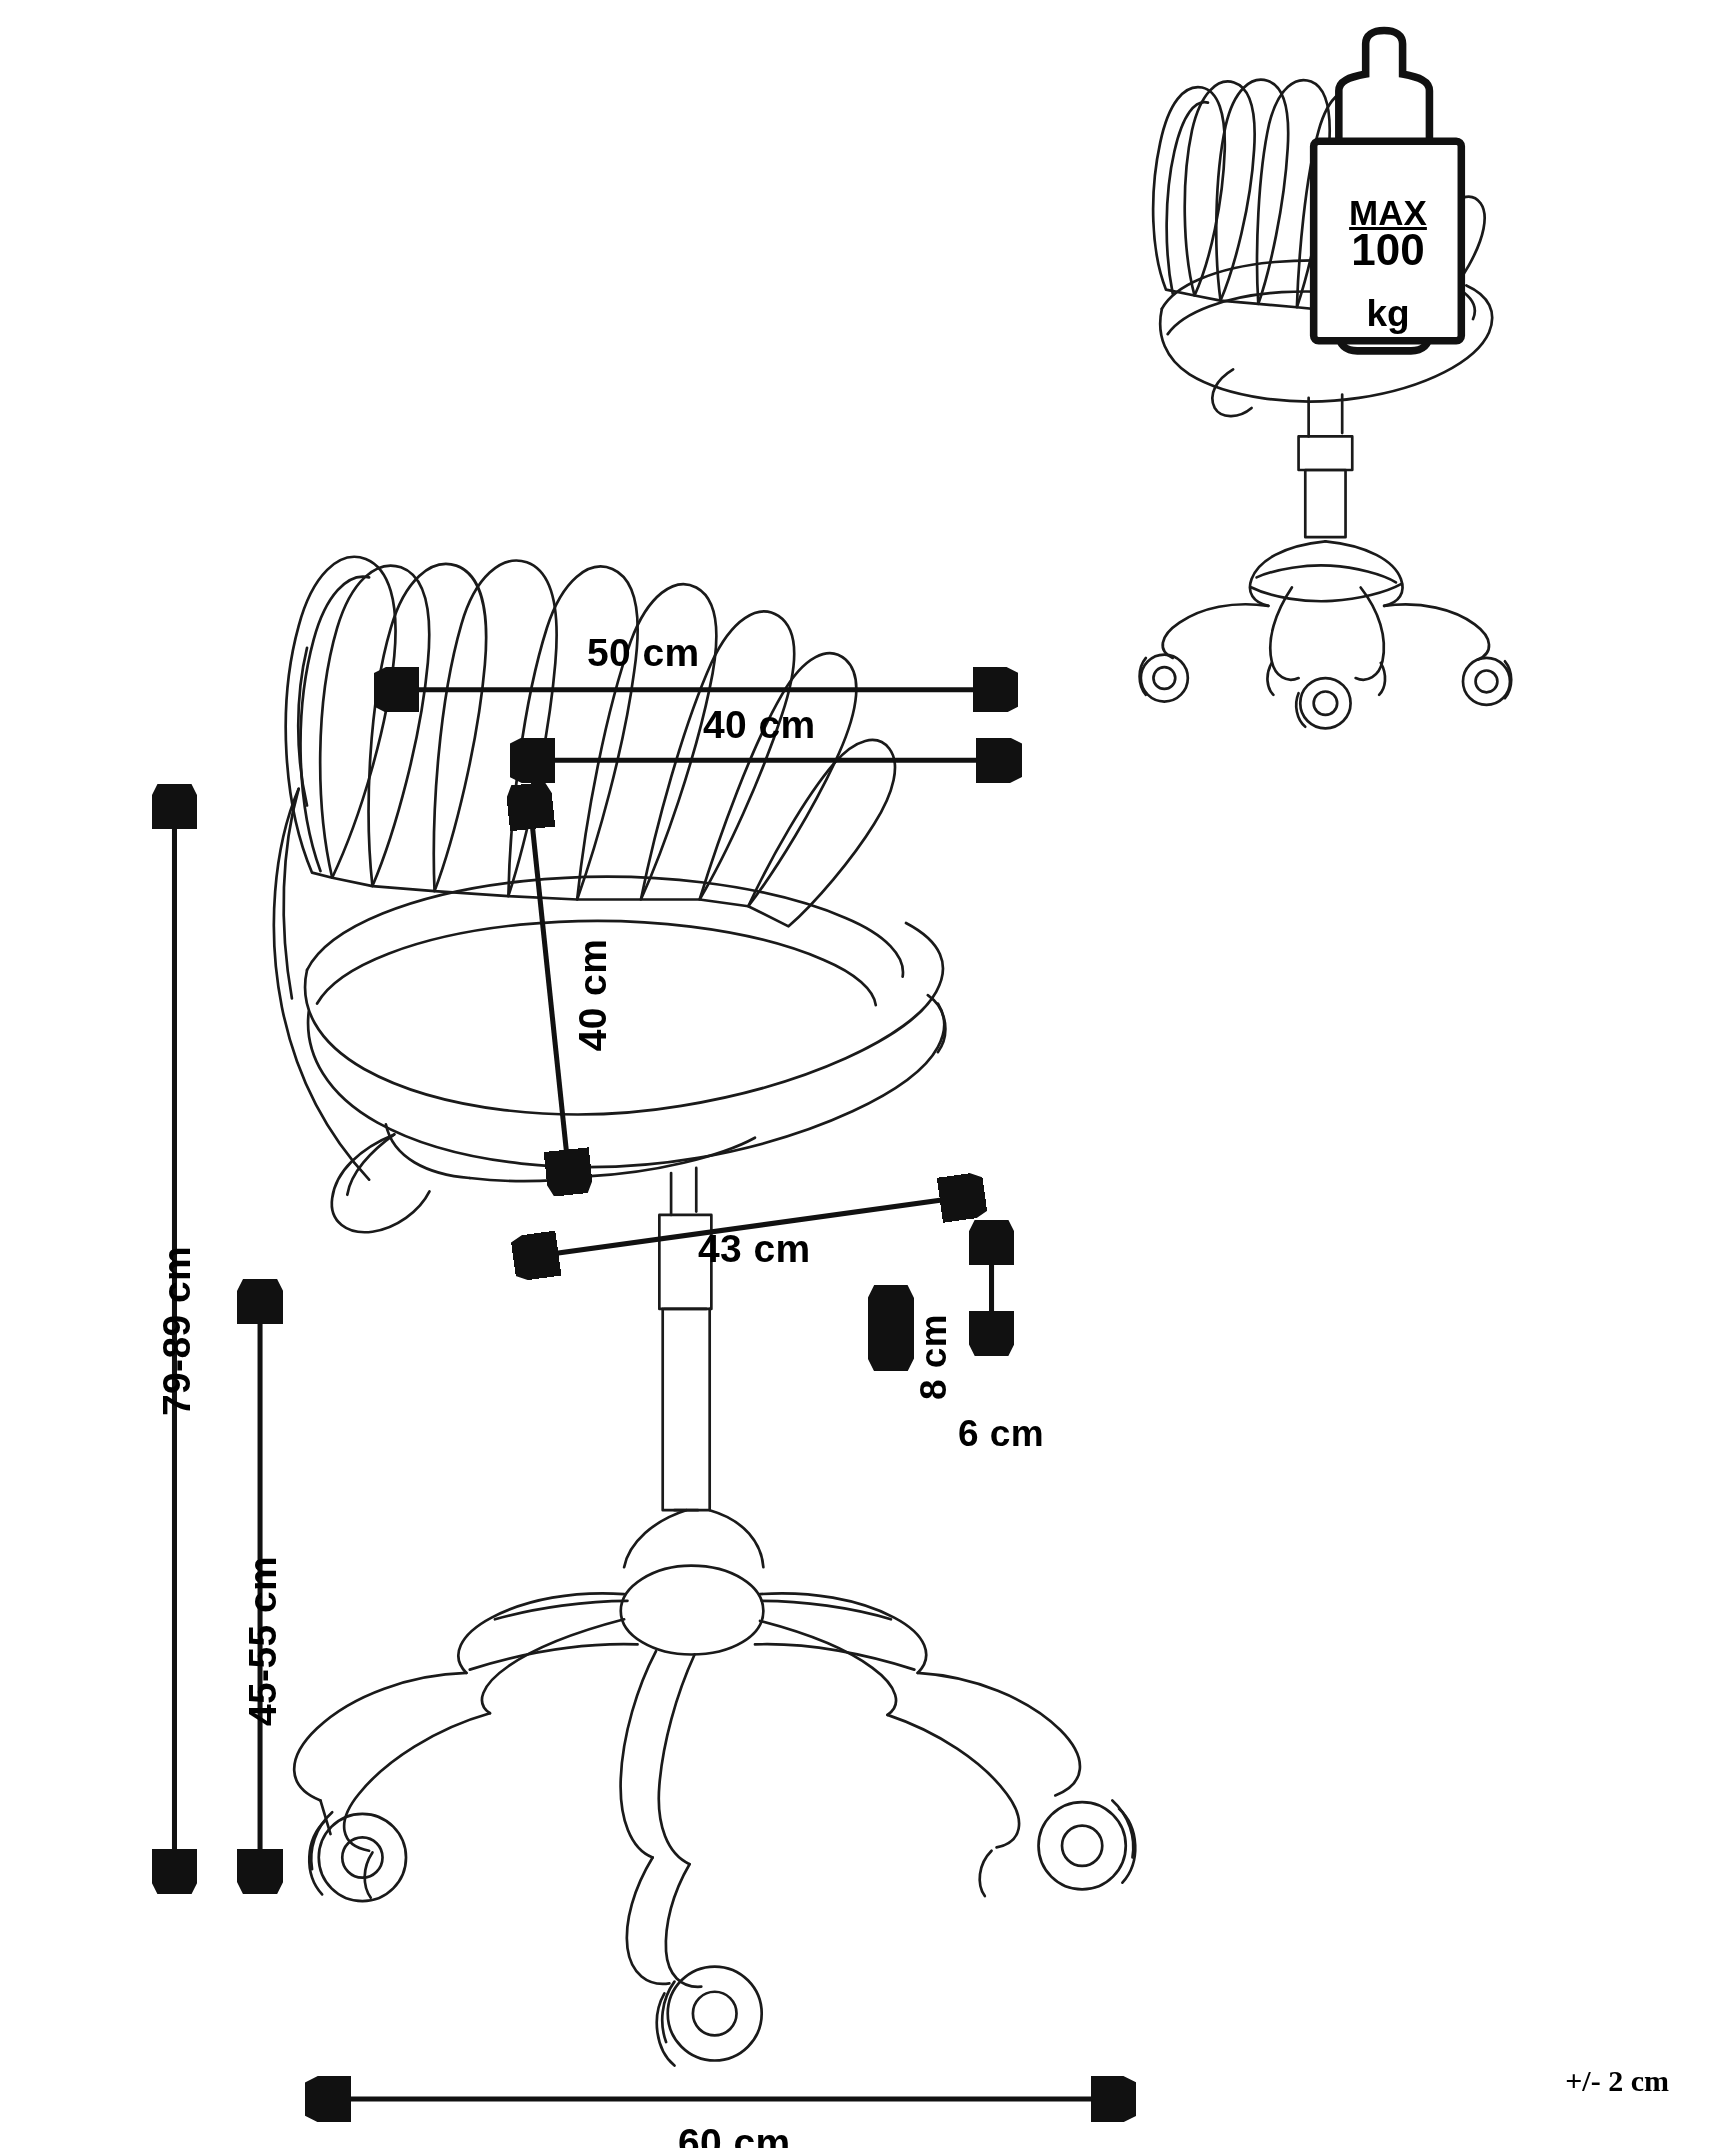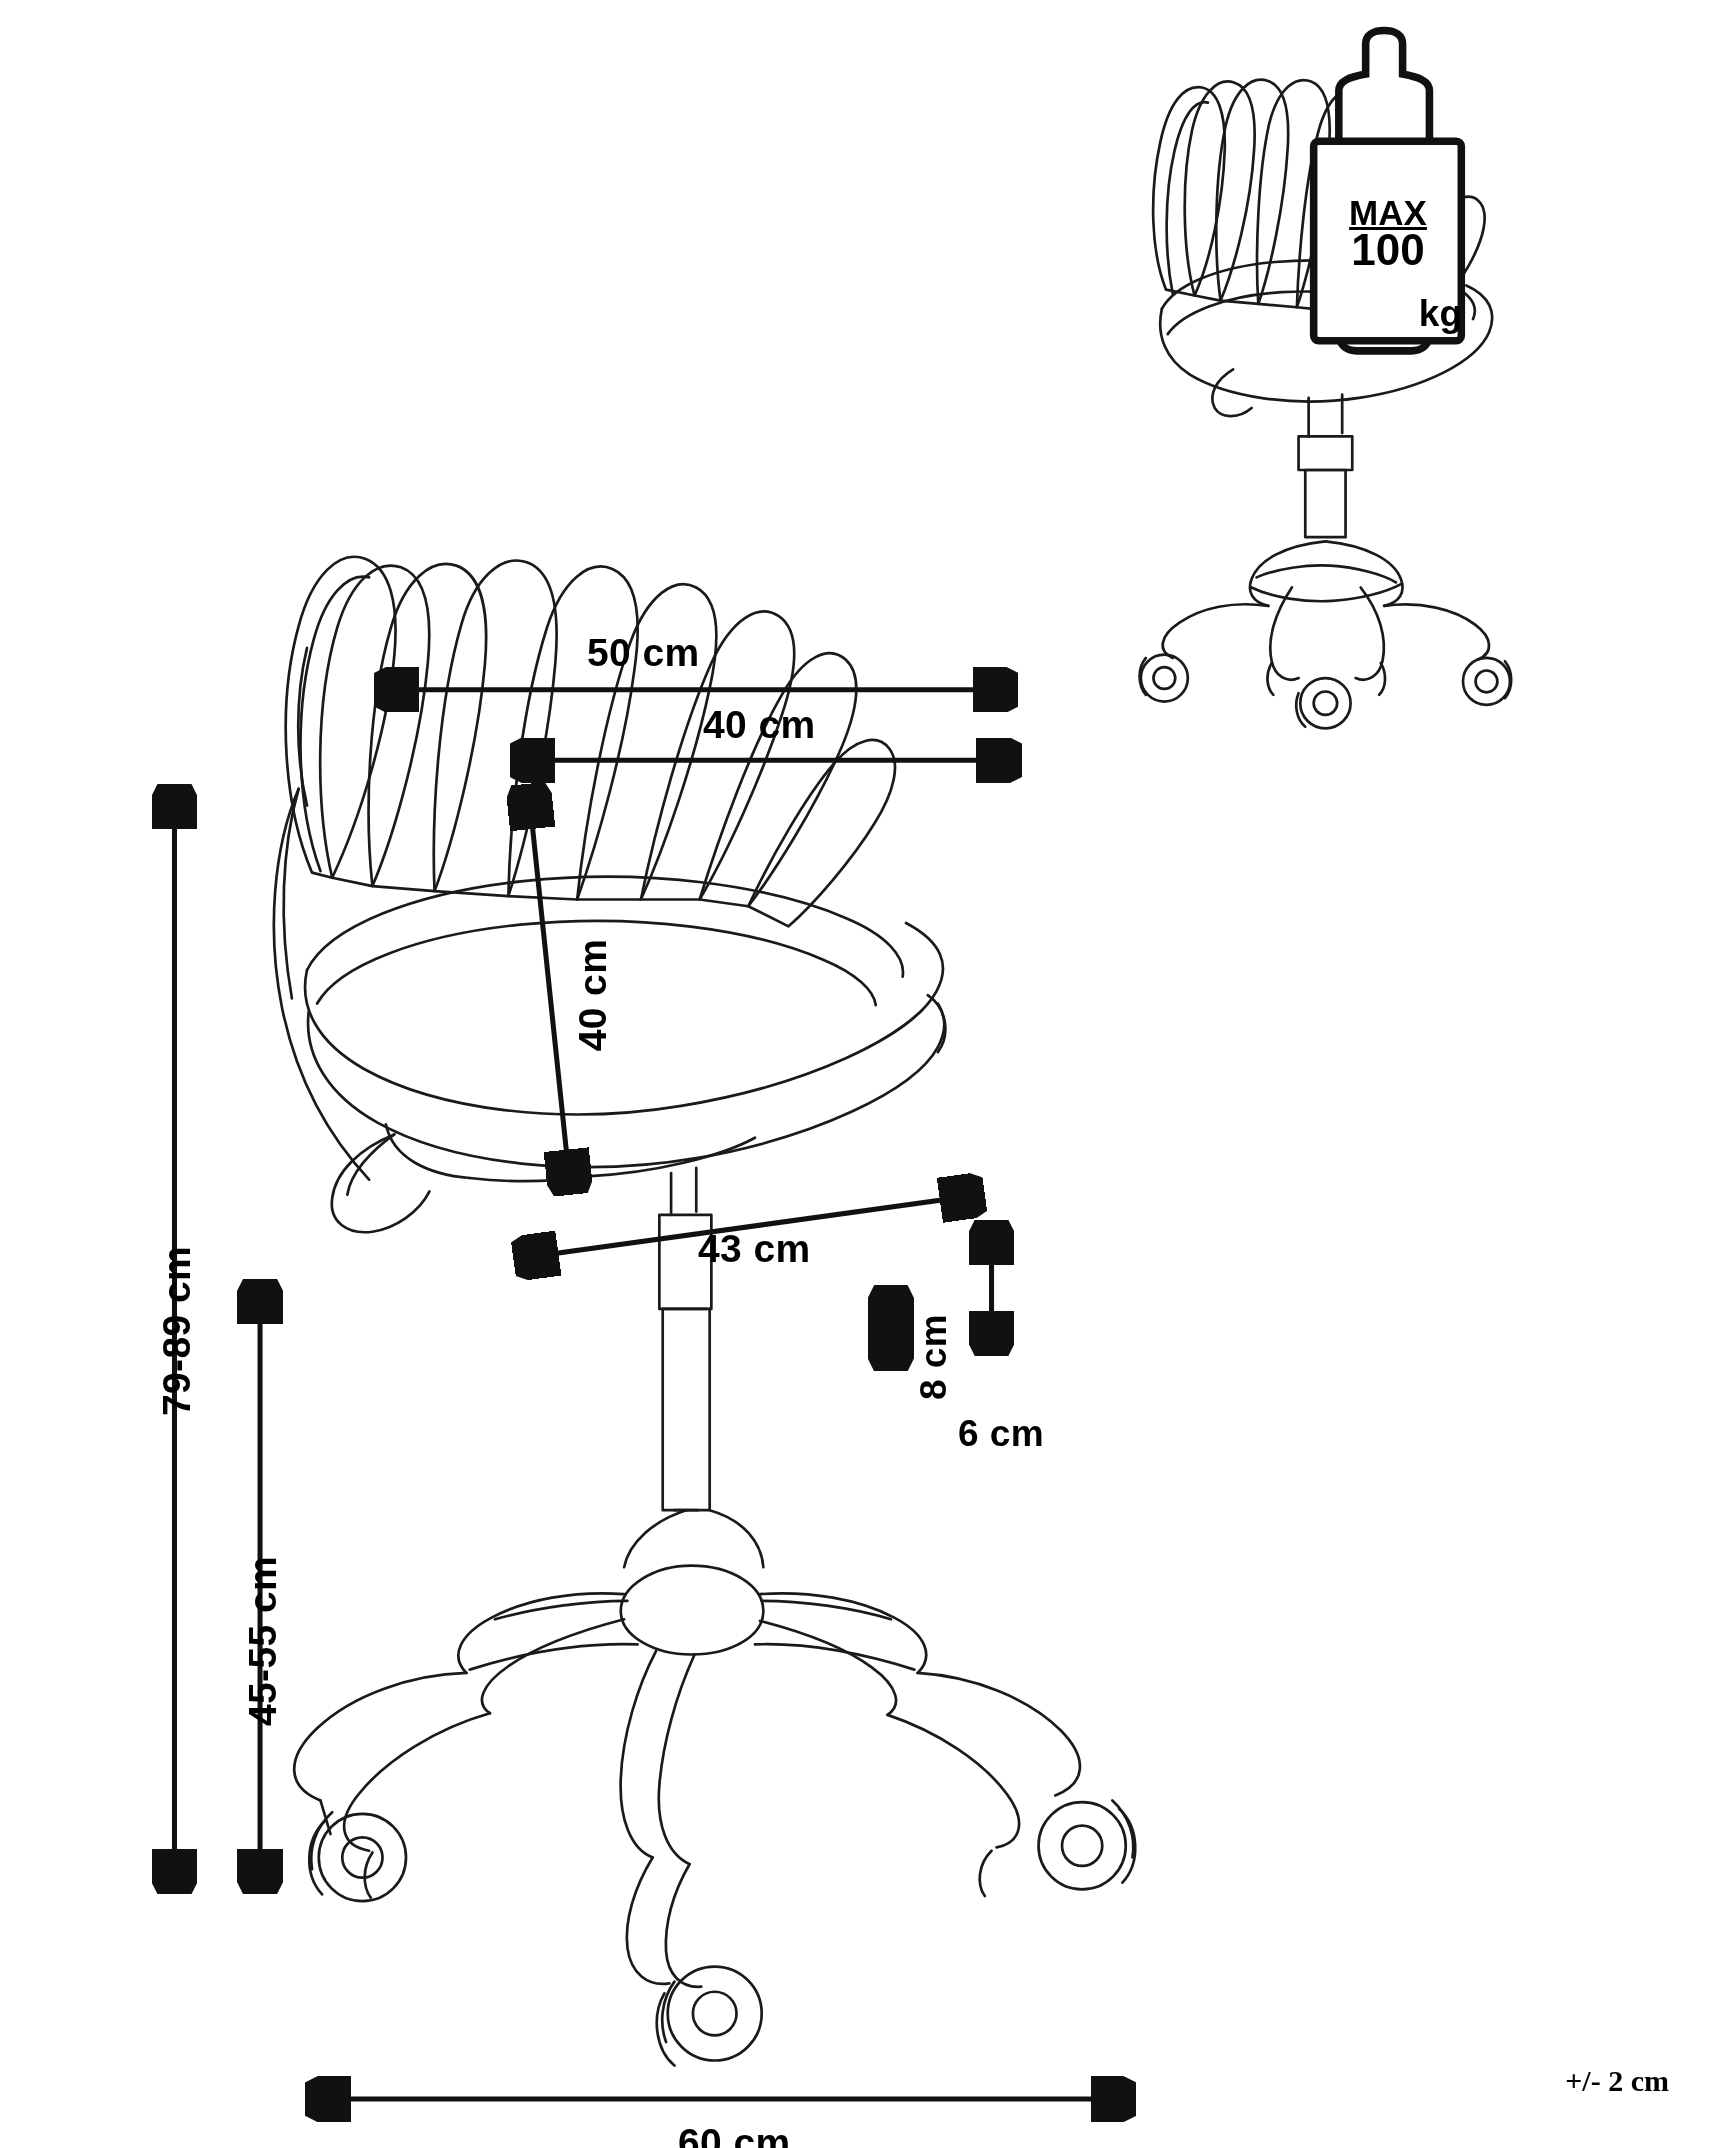--- a/index.html
+++ b/index.html
@@ -241,18 +241,18 @@
   <div class="dim-label" style="left:958px; top:1369px; font-size:37px;margin-top:44px;">6 cm</div>
 
   <div class="dim-label rot-90" style="left:92px; top:1309px; font-size:39px;">79-89 cm</div>
 
   <div class="dim-label rot-90" style="left:178px; top:1619px; font-size:39px;">45-55 cm</div>
 
   <div class="dim-label" style="left:678px; top:2121px; font-size:39px;">60 cm</div>
 
   <div class="maxbox-text" style="left:1314px; top:195px; width:148px; font-size:35px;text-decoration:underline;">MAX</div>
   <div class="maxbox-text" style="left:1314px; top:228px; width:148px; font-size:44px;">100</div>
-  <div class="maxbox-text" style="left:1314px; top:295px; width:148px; font-size:37px;text-align:right;">kg</div>
+  <div class="maxbox-text" style="left:1314px; top:295px; width:148px; font-size:37px;">kg</div>
 
   <div class="tol">+/- 2 cm</div>
 
 </div>
 
 
 </body></html>

